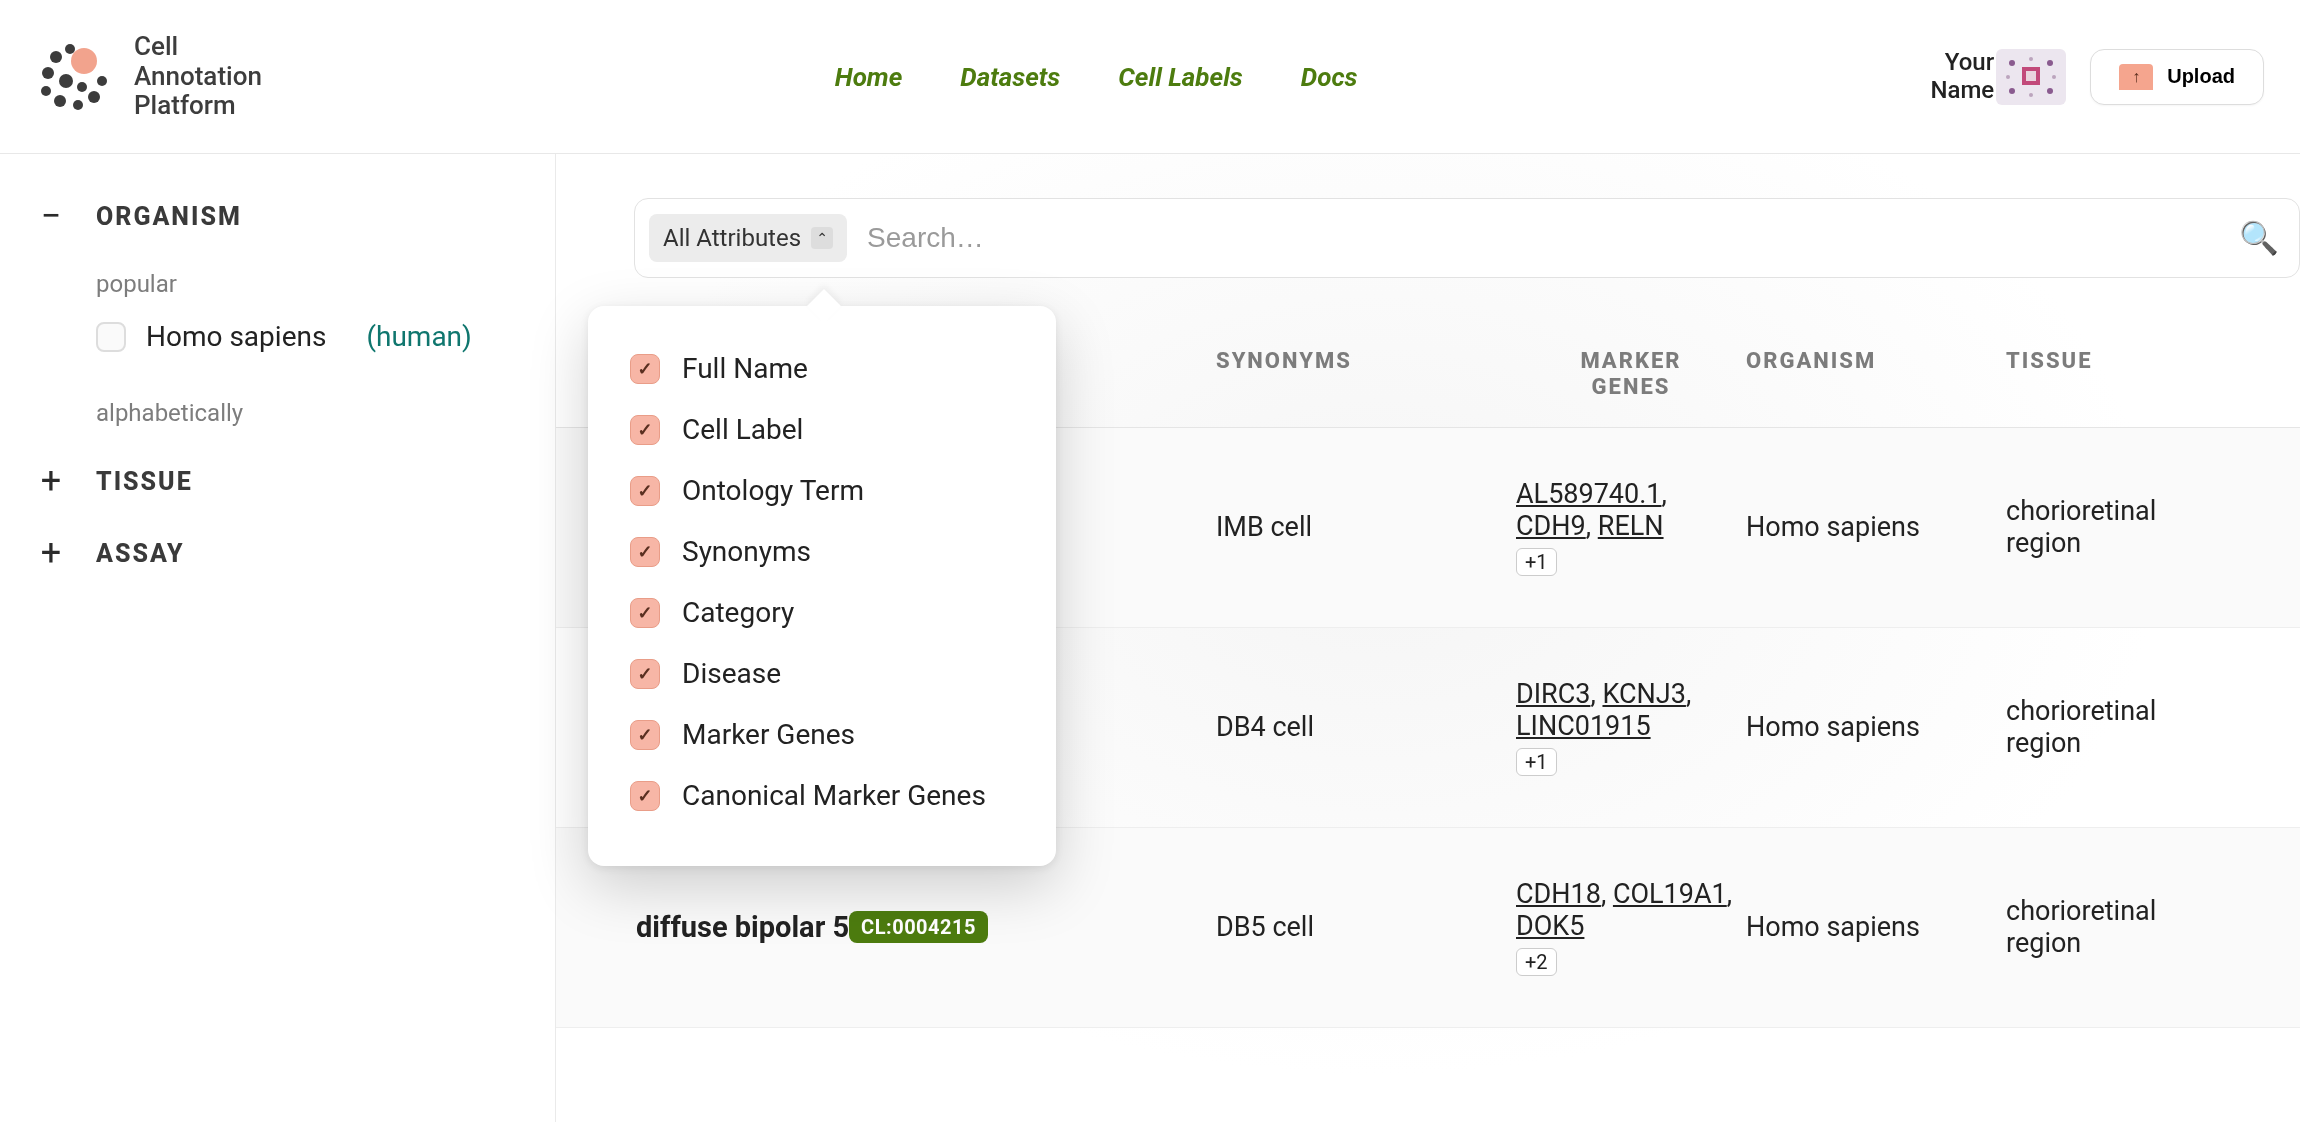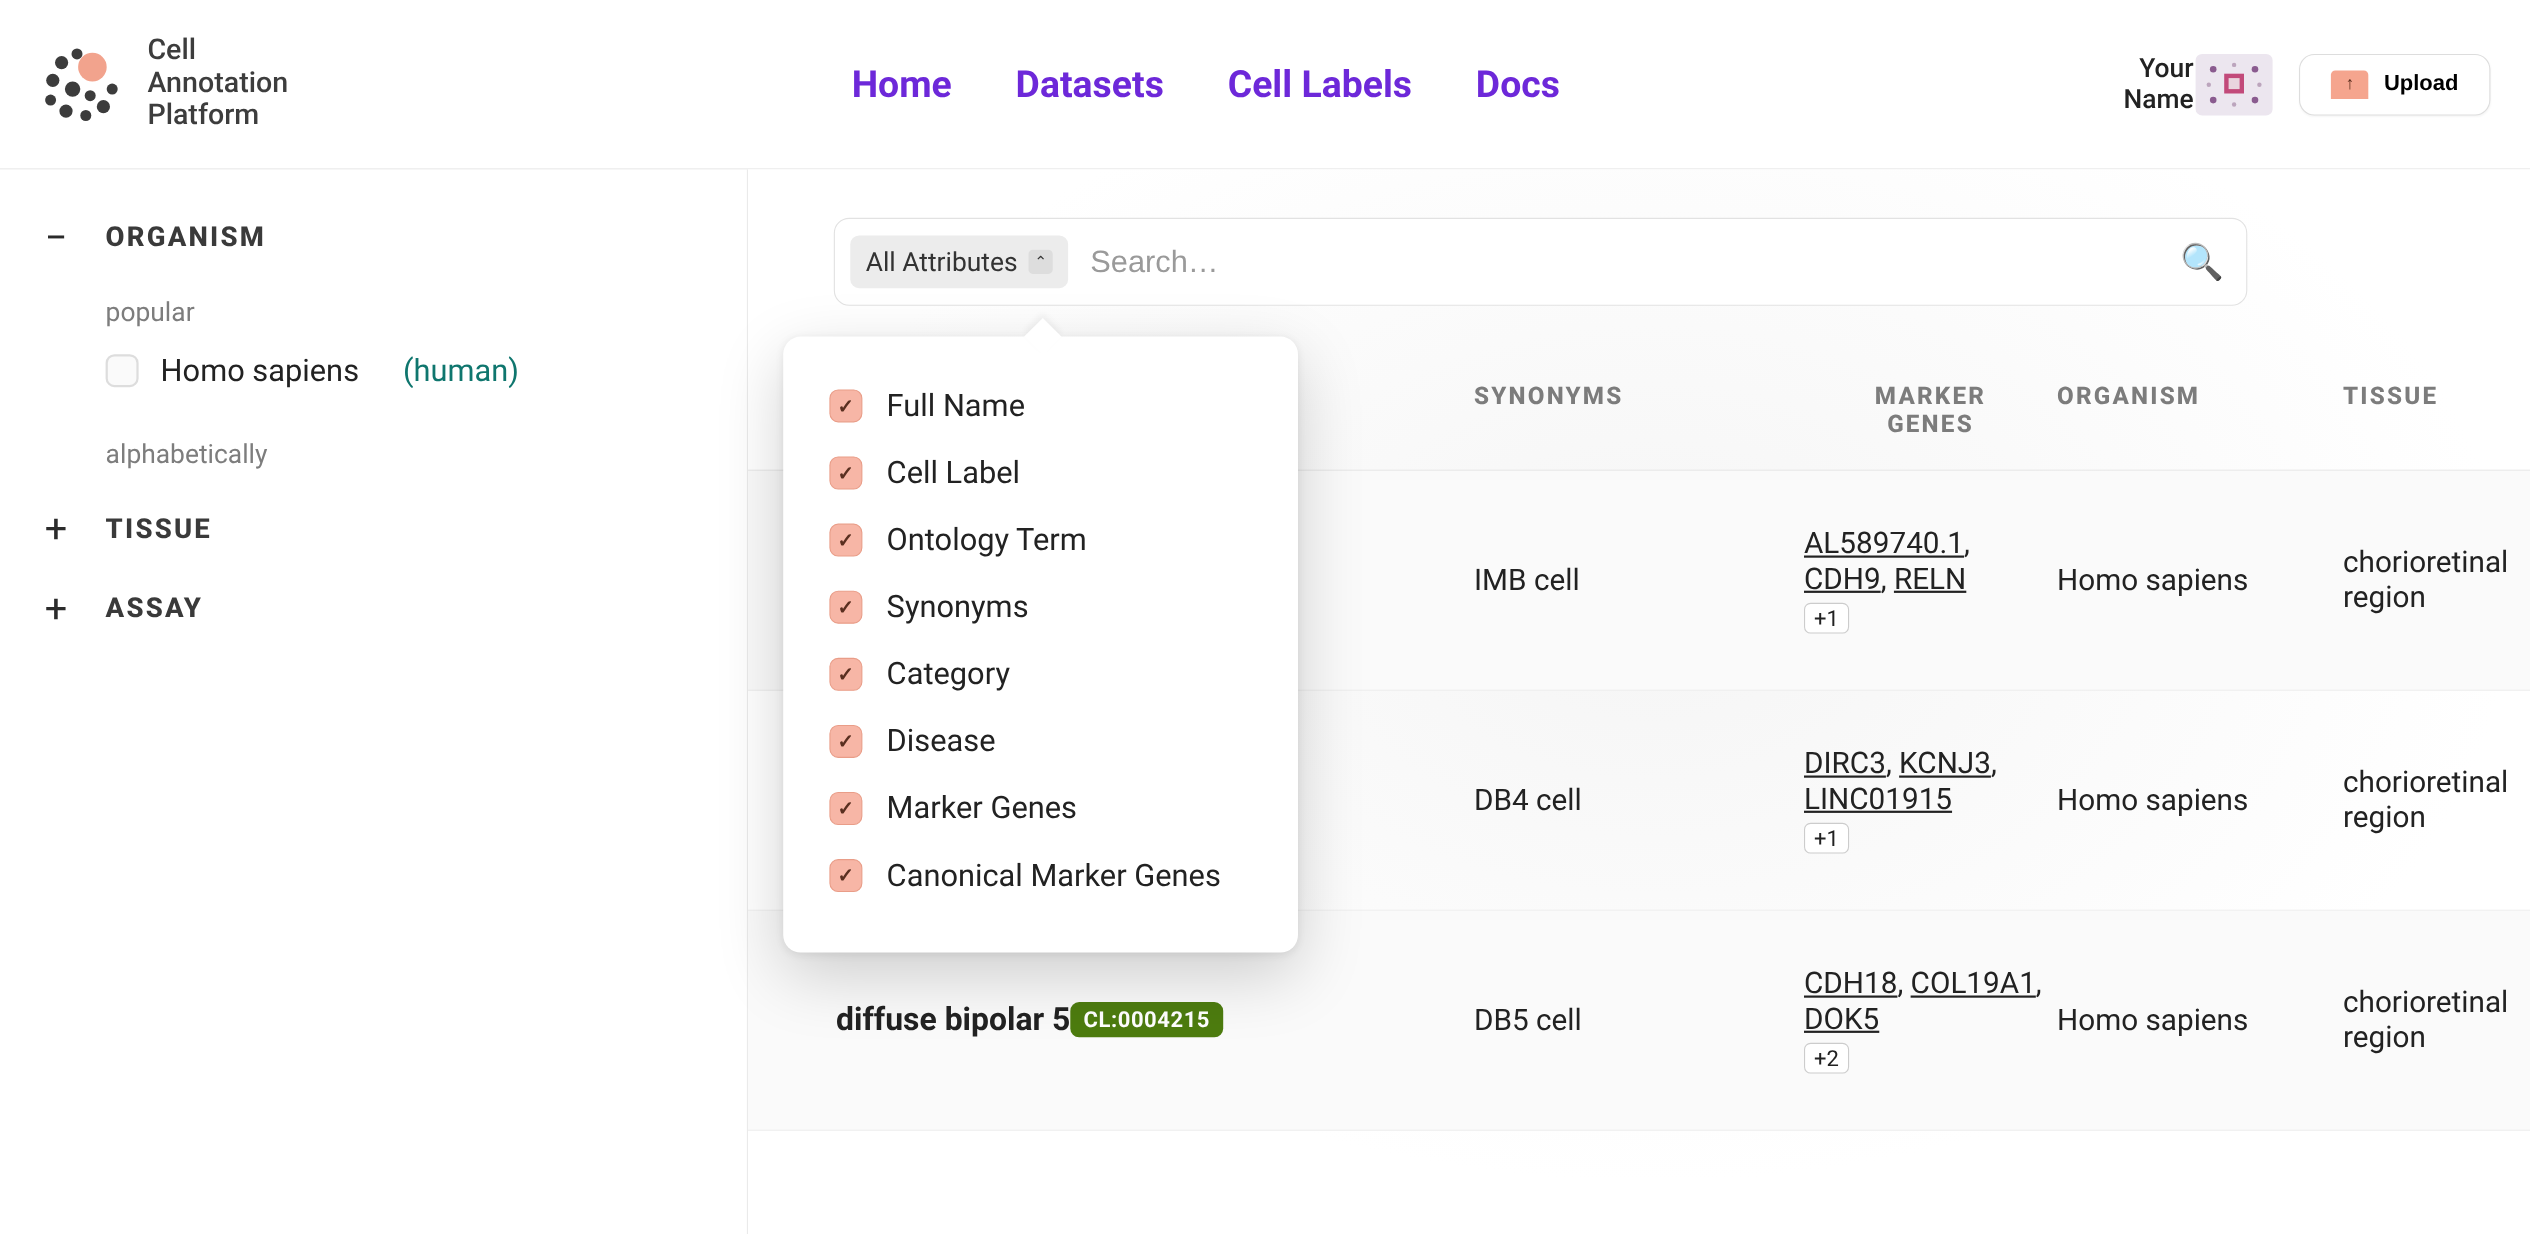--- a/index.html
+++ b/index.html
@@ -30,24 +30,25 @@
     font-size: 26px;
     line-height: 1.15;
     color: #3d3d3d;
     font-weight: 500;
   }
   .nav {
     display: flex;
     gap: 58px;
   }
   .nav a {
-    font-size: 34px;
+    font-size: 26px;
     font-weight: 700;
-    color: #6d28d9;
+    color: #4d7c0f;
     text-decoration: none;
+    font-style: italic;
   }
   .header-right {
     display: flex;
     align-items: center;
     gap: 24px;
   }
   .user-block {
     display: flex;
     align-items: center;
     gap: 2px;
@@ -157,21 +158,21 @@
   .search-bar {
     display: flex;
     align-items: center;
     border: 1px solid #e2e2e2;
     border-radius: 14px;
     height: 80px;
     padding: 0 20px 0 14px;
     background: #fff;
     gap: 20px;
     margin-right: 0;
-    width: 1285px;
+    width: 1666px;
   }
   .attr-pill {
     display: flex;
     align-items: center;
     gap: 10px;
     background: #ececec;
     border-radius: 8px;
     padding: 10px 14px;
     font-size: 24px;
     color: #333;

